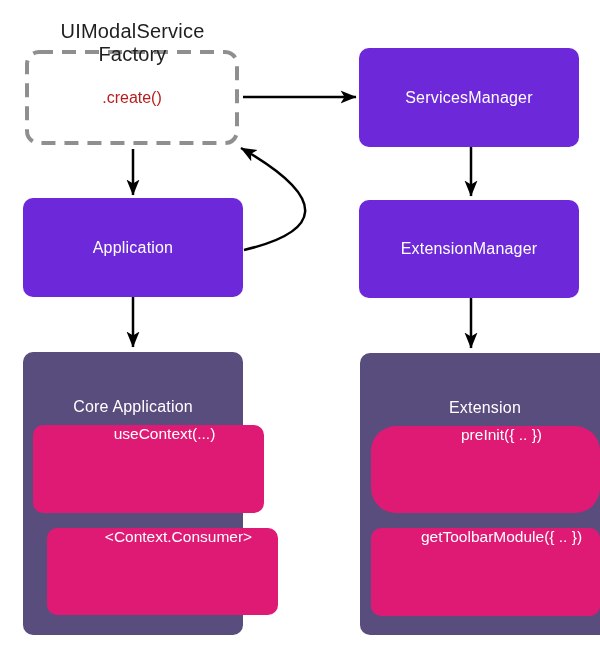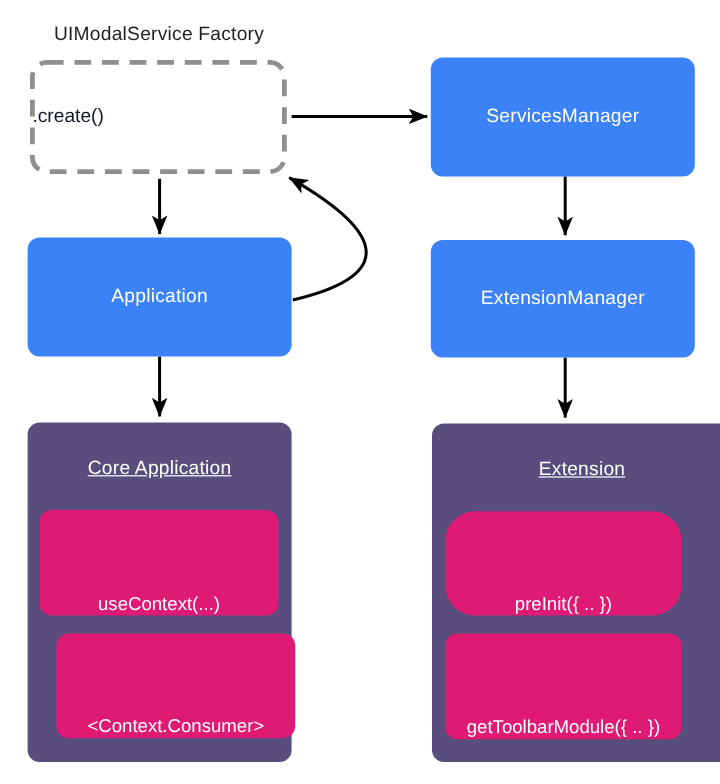--- a/index.html
+++ b/index.html
@@ -14,74 +14,74 @@
   .arrow-layer {
     position: absolute;
     left: 0; top: 0;
     width: 600px; height: 653px;
   }
   .diagram-title {
     position: absolute;
     left: 30px; top: 20px;
     width: 205px;
     text-align: center;
-    font-size: 16px;
+    font-size: 20px;
     color: #1f1f1f;
     letter-spacing: 0.2px;
   }
   .node {
     position: absolute;
     display: flex;
     align-items: center;
     justify-content: center;
     border-radius: 10px;
     color: #ffffff;
     font-size: 16px;
     letter-spacing: 0.2px;
   }
-  .node.cyan { background: #3b82f6; }
+  .node.cyan { background: #6d28d9; }
   .create-node {
     position: absolute;
     left: 27px; top: 52px;
     width: 210px; height: 91px;
     display: flex;
     align-items: center;
-    justify-content: flex-start;
+    justify-content: center;
     font-size: 16px;
-    color: #0f172a;
+    color: #b91c1c;
   }
   .svc   { left: 359px; top: 48px;  width: 220px; height: 99px; }
   .modal { left: 23px;  top: 198px; width: 220px; height: 99px; }
   .ext-m { left: 359px; top: 200px; width: 220px; height: 98px; }
   .container-node {
     position: absolute;
     border-radius: 10px;
     background: #594d7e;
     color: #ffffff;
   }
   .core-app { left: 23px;  top: 352px; width: 220px; height: 283px; }
   .ext-box  { left: 360px; top: 353px; width: 250px; height: 282px; }
   .container-label {
     display: block;
     text-align: center;
-    padding-top: 30px;
+    padding-top: 46px;
     font-size: 16px;
     letter-spacing: 0.2px;
-    text-decoration: underline;
   }
   .method {
     position: absolute;
     background: #de1a75;
     border-radius: 10px;
     display: flex;
-    align-items: flex-end;
+    align-items: flex-start;
     justify-content: center;
     font-size: 15.5px;
     color: #ffffff;
     white-space: nowrap;
+    padding-left: 32px;
   }
   .core-app .method-1 { left: 10px; top: 73px;  width: 199px; height: 88px; }
   .core-app .method-2 { left: 24px; top: 176px; width: 199px; height: 87px; }
   .ext-box  .method-1 { left: 11px; top: 73px;  width: 197px; height: 87px; border-radius: 25px; }
   .ext-box  .method-2 { left: 11px; top: 175px; width: 197px; height: 88px; }
 </style>
 </head>
 <body>
 
 <div class="canvas">

